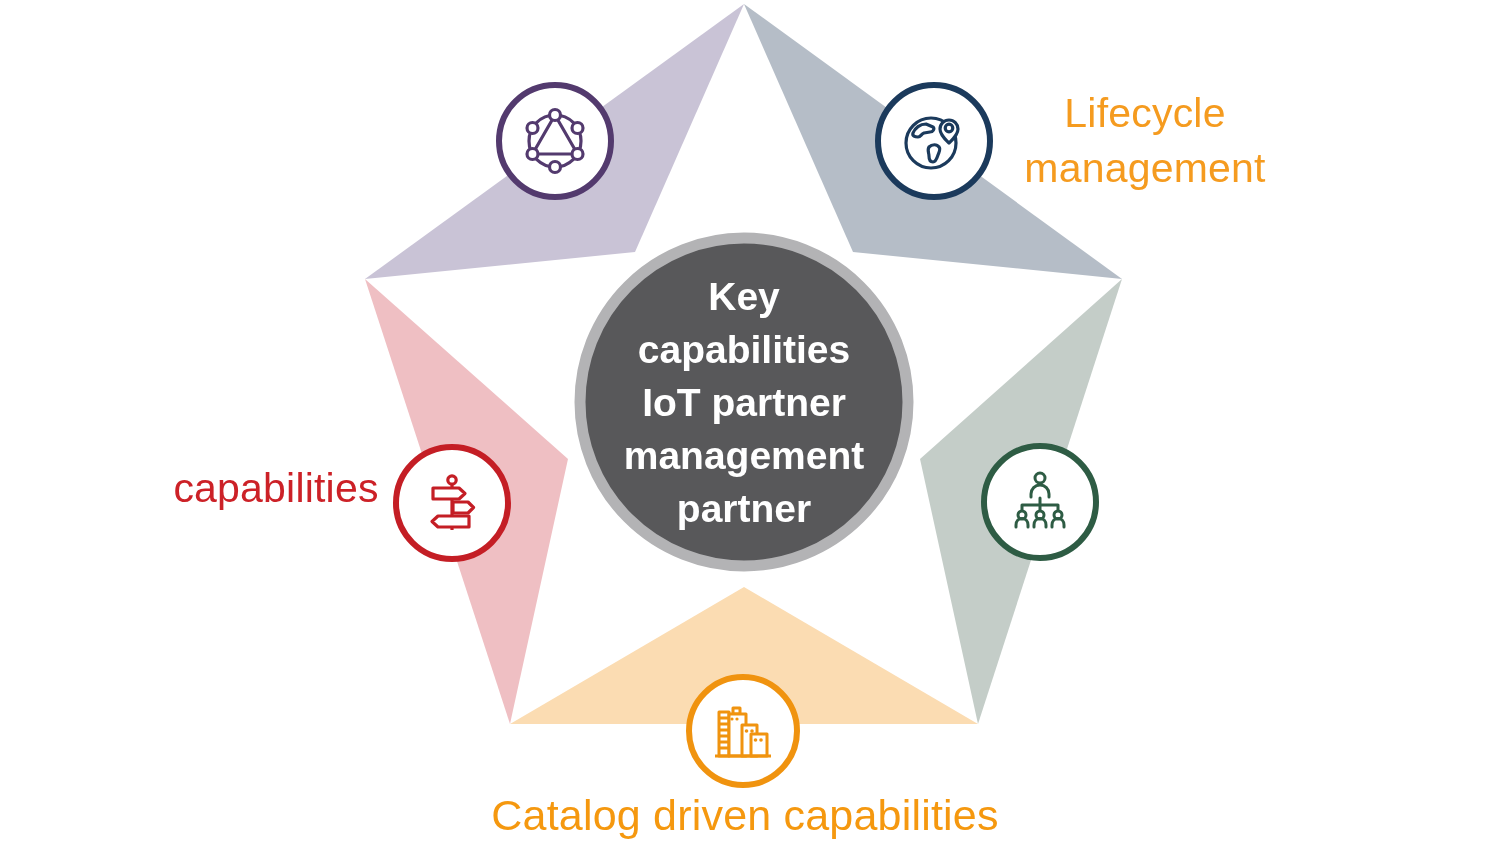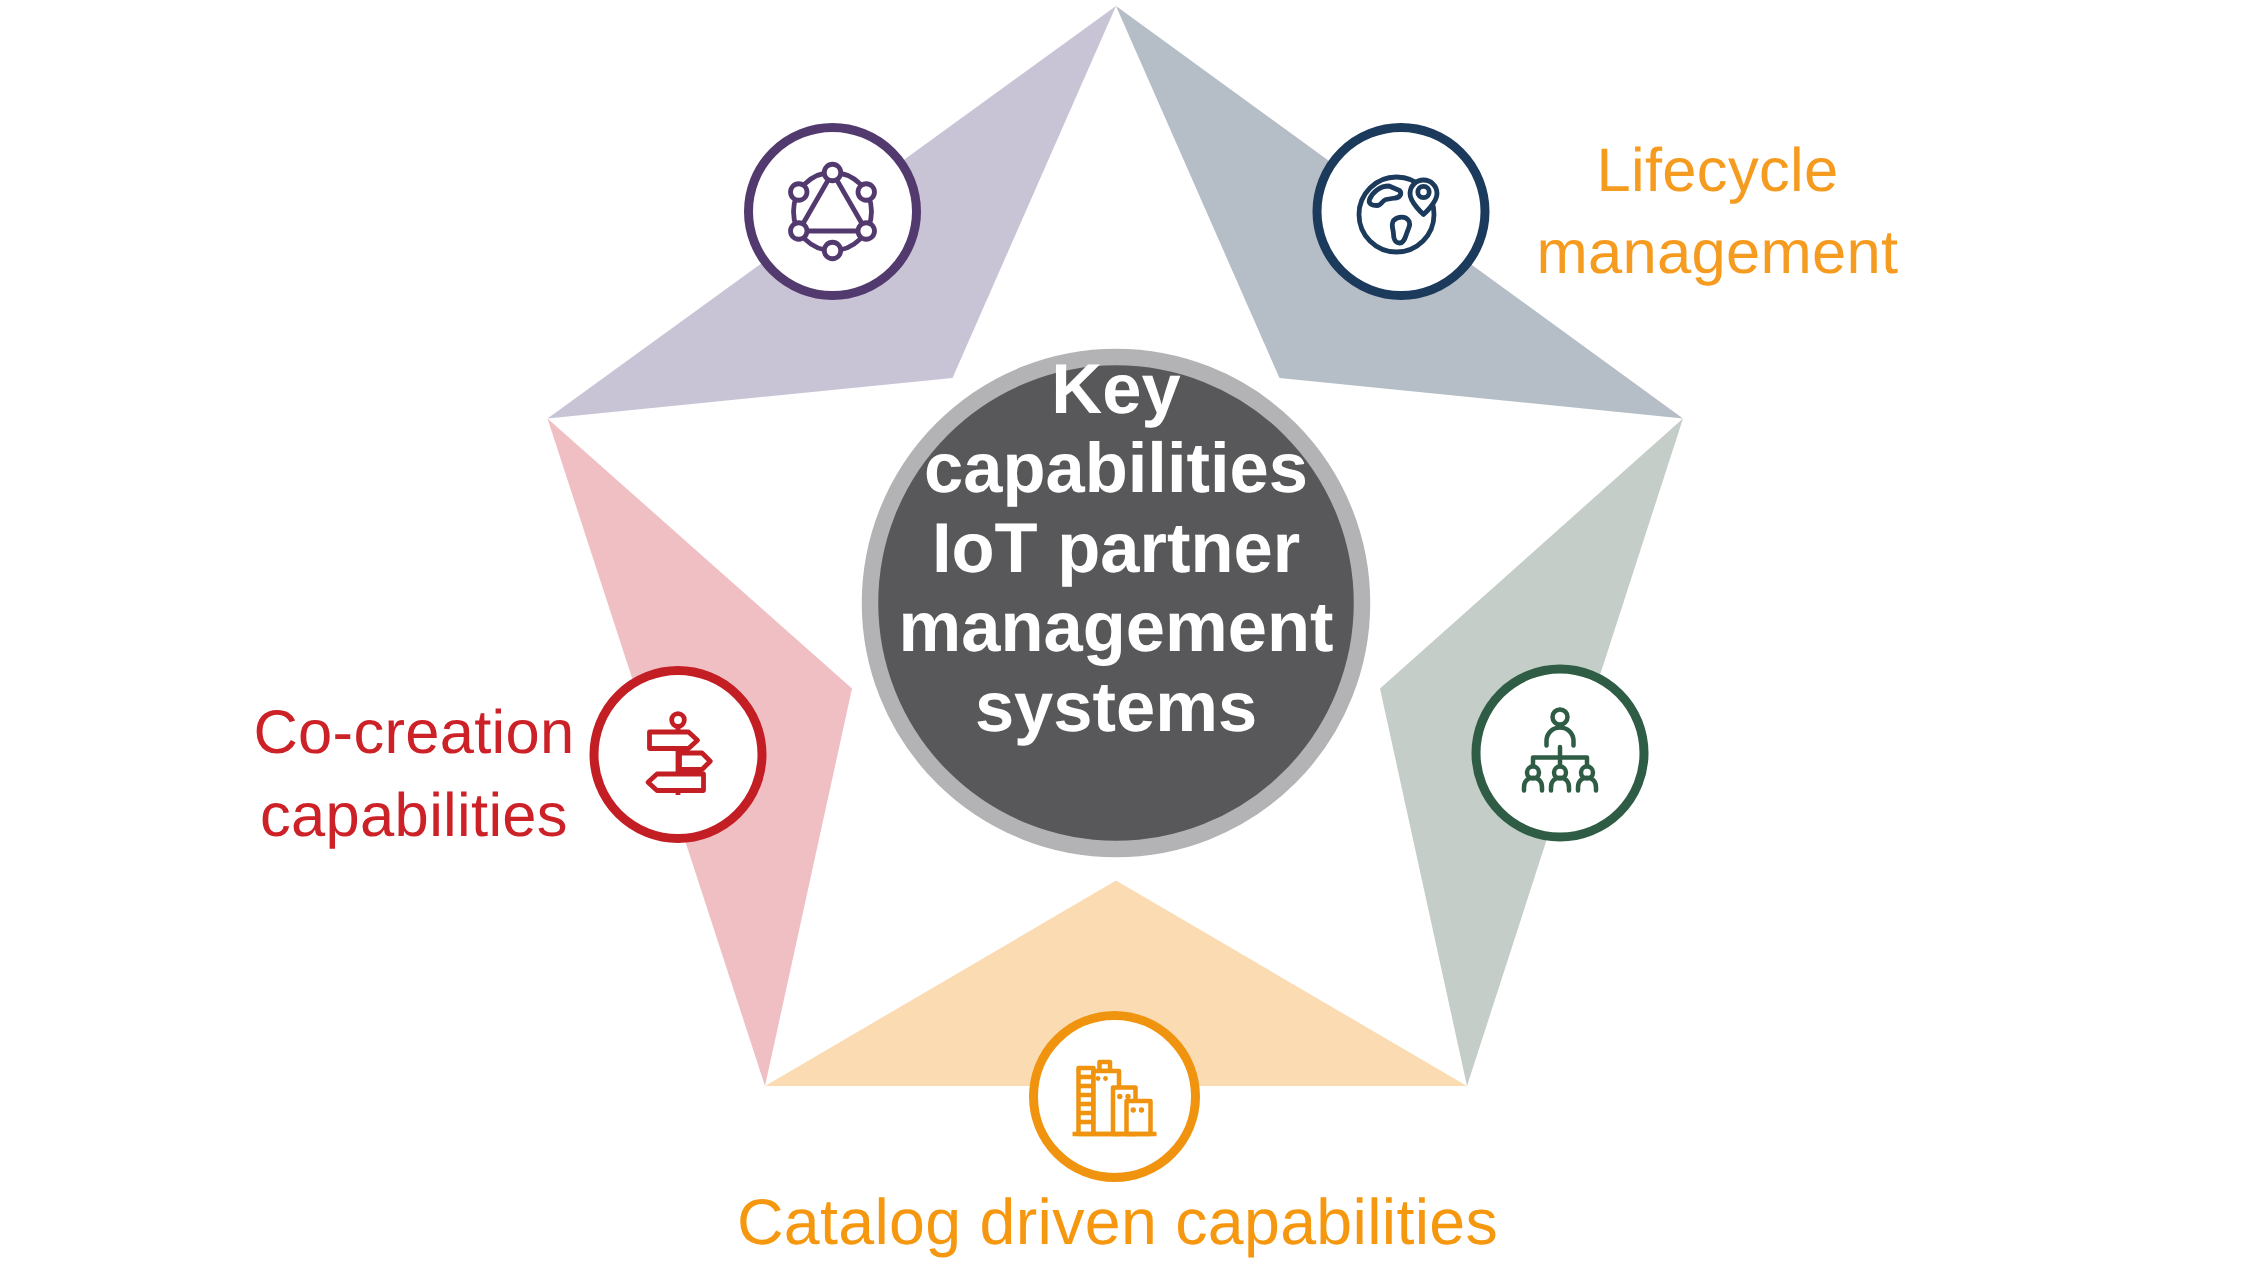--- a/index.html
+++ b/index.html
@@ -3,22 +3,22 @@
 <meta charset="utf-8">
 <style>
   html,body{margin:0;padding:0;}
   body{font-family:"Liberation Sans","DejaVu Sans",sans-serif;}
   .stage{position:relative;width:1500px;height:844px;overflow:hidden;background:#ffffff;}
   .stage svg{position:absolute;left:0;top:0;}
   .cap-label{position:absolute;text-align:center;font-size:41px;line-height:55px;font-weight:400;letter-spacing:0.2px;}
   .cap-label span{display:block;}
   .cap-label.one-line{font-size:43px;}
   .center-label{position:absolute;left:574px;top:232px;width:340px;height:340px;
-    display:flex;flex-direction:column;align-items:center;
-    font-size:47px;line-height:53px;font-weight:700;text-align:center;}
+    display:flex;flex-direction:column;align-items:center;justify-content:center;
+    font-size:39px;line-height:53px;font-weight:700;text-align:center;}
 </style>
 </head>
 <body>
 
 <div class="stage" style="background: rgb(255, 255, 255);">
 
   <svg width="1500" height="844" viewBox="0 0 1500 844">
 
     <polygon points="744,4 635,252 365,279" fill="#c9c3d6"></polygon>
     <polygon points="744,4 853,252 1122,279" fill="#b5bdc7"></polygon>
@@ -94,34 +94,33 @@
       <path d="M1,-1 H16 L21.5,4.5 16,10 H1 z"></path>
       <path d="M17,13 H-14 L-20,18.5 -14,24 H17 z"></path>
     </g>
   </svg>
 
   <div class="center-label" style="color: rgb(255, 255, 255);">
     <span>Key</span>
     <span>capabilities</span>
     <span>IoT partner</span>
     <span>management</span>
-    <span>systems</span>
+    <span>partner</span>
   </div>
 
 
   <div class="cap-label" style="left: 965px; top: 86px; width: 360px; color: rgb(245, 155, 31);">
     <span>Lifecycle</span>
     <span>management</span>
   </div>
 
   <div class="cap-label" style="left: 1046px; top: 479px; width: 360px; color: rgb(56, 104, 79);">
   </div>
 
   <div class="cap-label one-line" style="left: 445px; top: 788px; width: 600px; color: rgb(245, 152, 15);">
     <span>Catalog driven capabilities</span>
   </div>
 
   <div class="cap-label" style="left: 96px; top: 461px; width: 360px; color: rgb(204, 33, 39);">
-    <span>Co-creation</span>
     <span>capabilities</span>
   </div>
 
 </div>
 
 </body></html>

